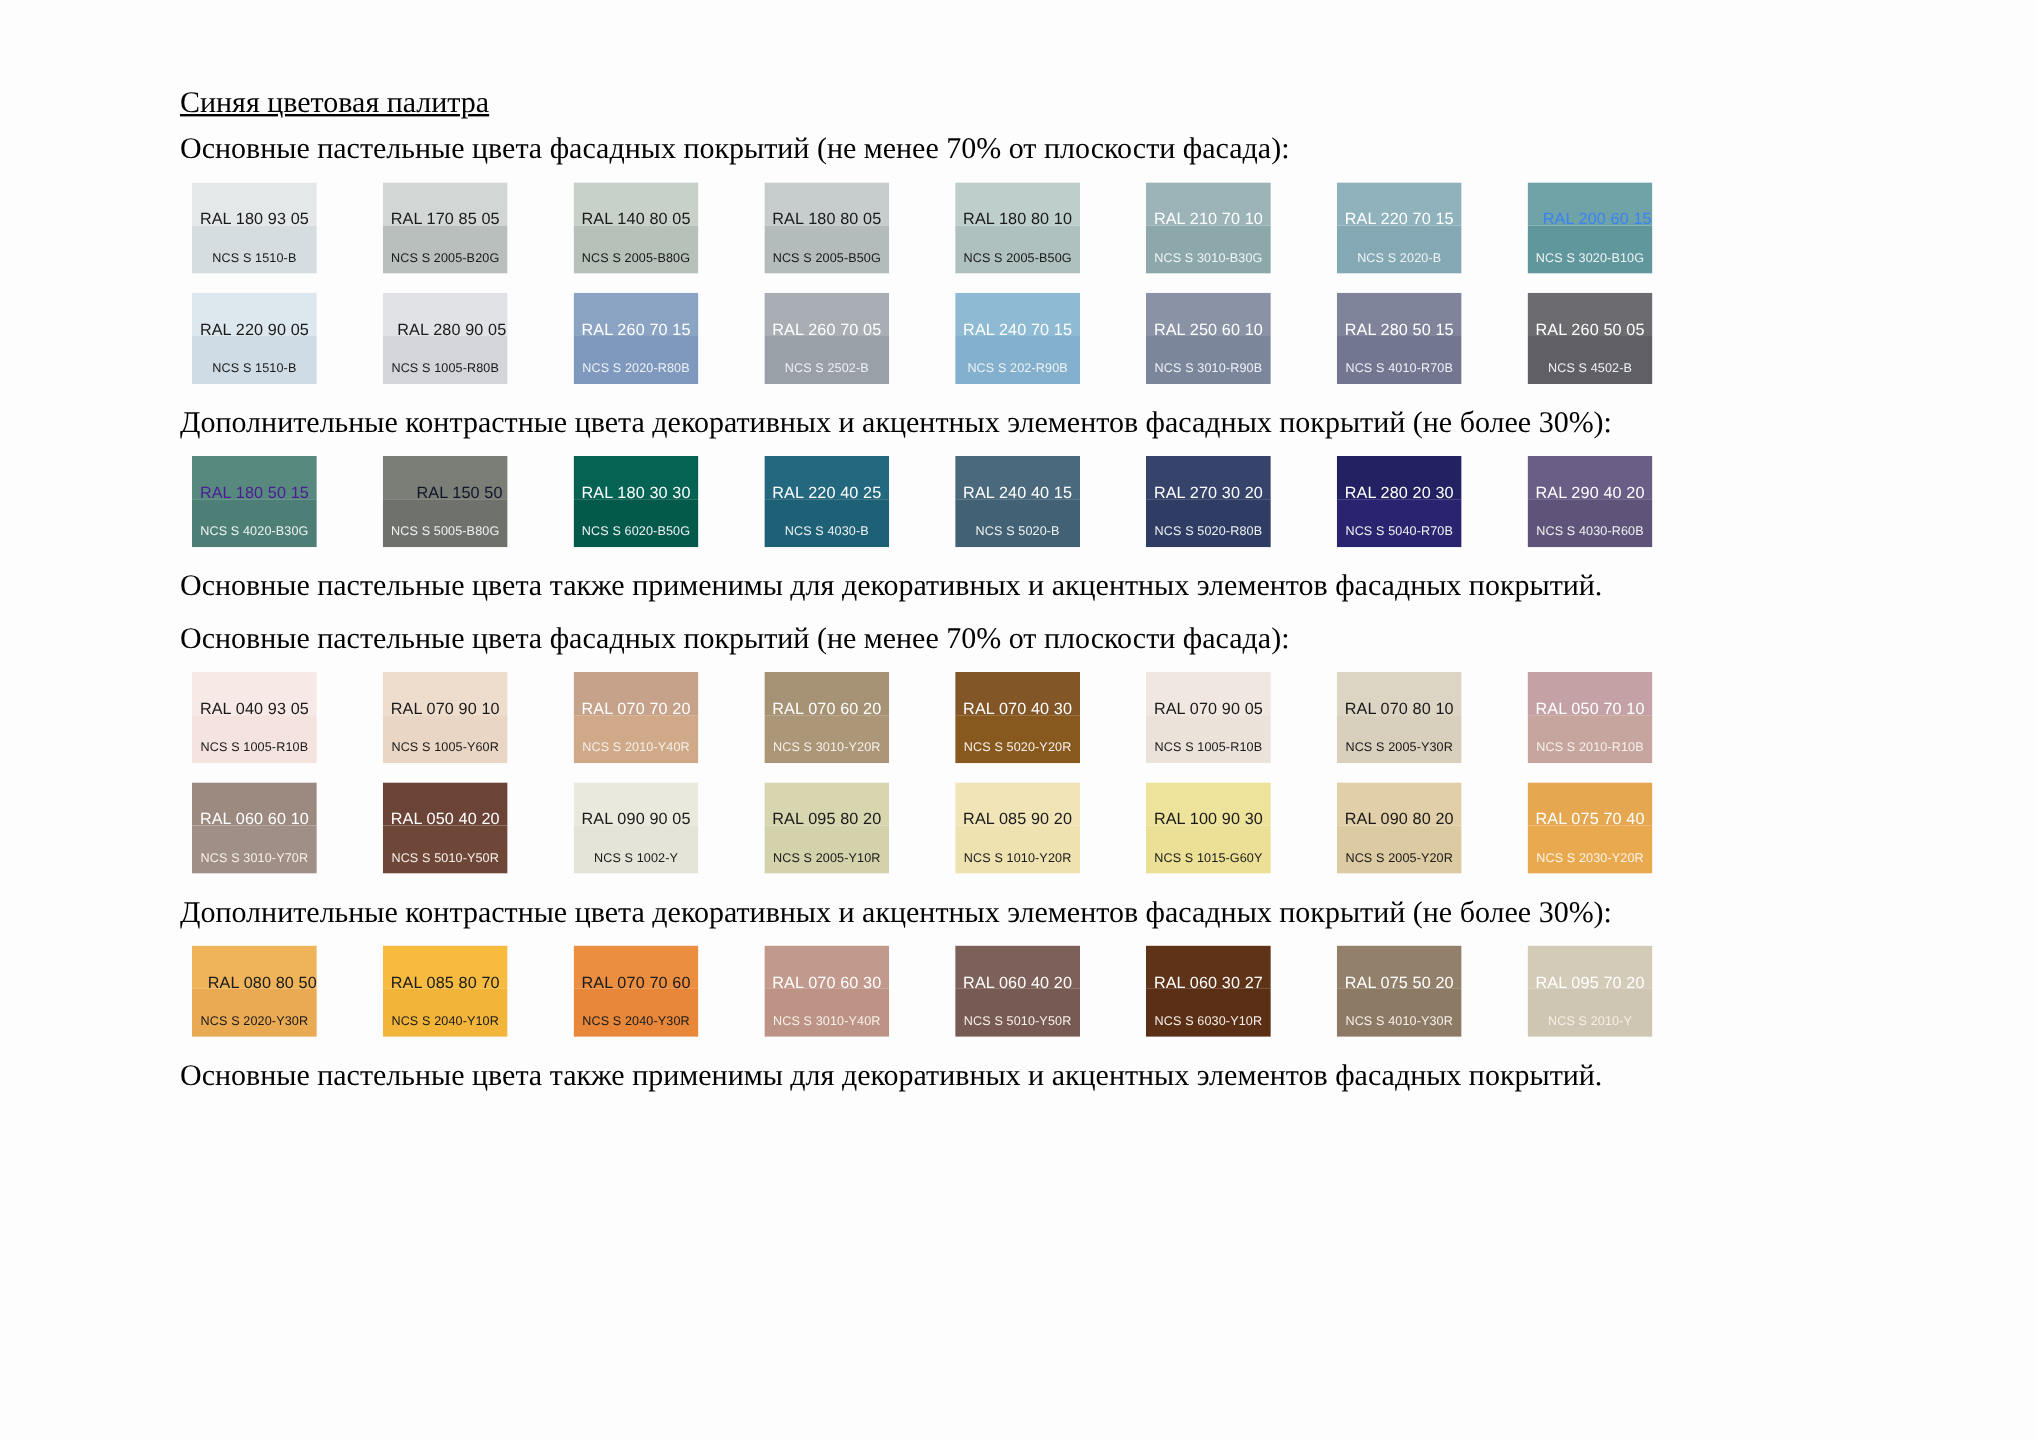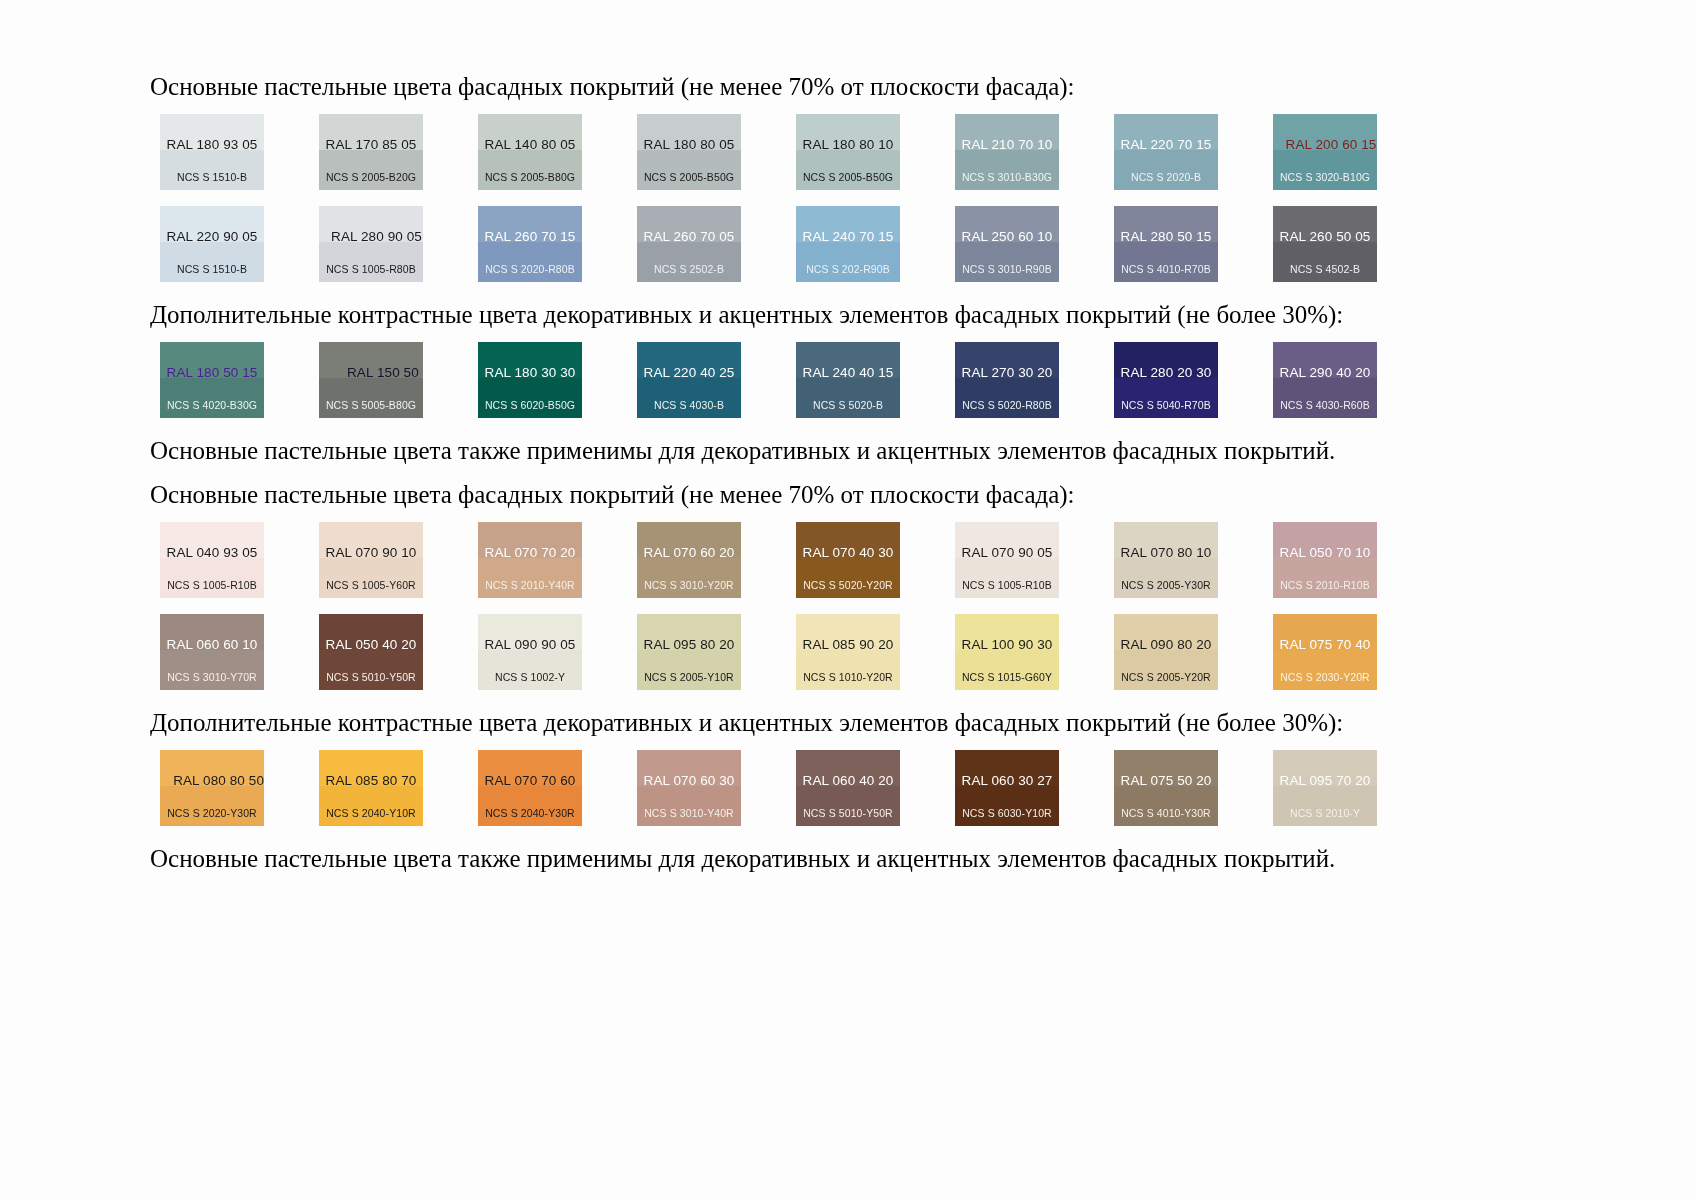--- a/index.html
+++ b/index.html
@@ -95,20 +95,23 @@
     white-space: nowrap;
   }
 </style>
 </head>
 <body>
 
 <div class="page">
   <div class="content">
 
     <div>
+      <span class="heading-wrap">
+        <span class="palette-heading">Синяя цветовая палитра</span>
+      </span>
       <p class="para">Основные пастельные цвета фасадных покрытий (не менее 70% от плоскости фасада):</p>
 
       <div class="swatch-row">
           <div class="swatch">
             <div class="band-top" style="background: rgb(228, 232, 232);"></div>
             <div class="band-bottom" style="background: rgb(213, 221, 224);"></div>
             <div class="ral" style="color: rgb(26, 26, 26);">RAL 180 93 05</div>
             <div class="ncs" style="color: rgb(26, 26, 26);">NCS S 1510-B</div>
           </div>
           <div class="swatch">
@@ -143,21 +146,21 @@
           </div>
           <div class="swatch">
             <div class="band-top" style="background: rgb(143, 178, 189);"></div>
             <div class="band-bottom" style="background: rgb(132, 168, 180);"></div>
             <div class="ral" style="color: rgb(255, 255, 255);">RAL 220 70 15</div>
             <div class="ncs" style="color: rgb(240, 244, 244);">NCS S 2020-B</div>
           </div>
           <div class="swatch">
             <div class="band-top" style="background: rgb(111, 163, 167);"></div>
             <div class="band-bottom" style="background: rgb(95, 151, 156);"></div>
-            <div class="ral" style="color: #7f1d1d; padding-left: 12px;">RAL 200 60 15</div>
+            <div class="ral" style="color: #3b82f6; padding-left: 12px;">RAL 200 60 15</div>
             <div class="ncs" style="color: rgb(240, 244, 244);">NCS S 3020-B10G</div>
           </div>
         </div>
       <div class="swatch-row">
           <div class="swatch">
             <div class="band-top" style="background: rgb(221, 231, 238);"></div>
             <div class="band-bottom" style="background: rgb(207, 220, 230);"></div>
             <div class="ral" style="color: rgb(26, 26, 26);">RAL 220 90 05</div>
             <div class="ncs" style="color: rgb(26, 26, 26);">NCS S 1510-B</div>
           </div>

